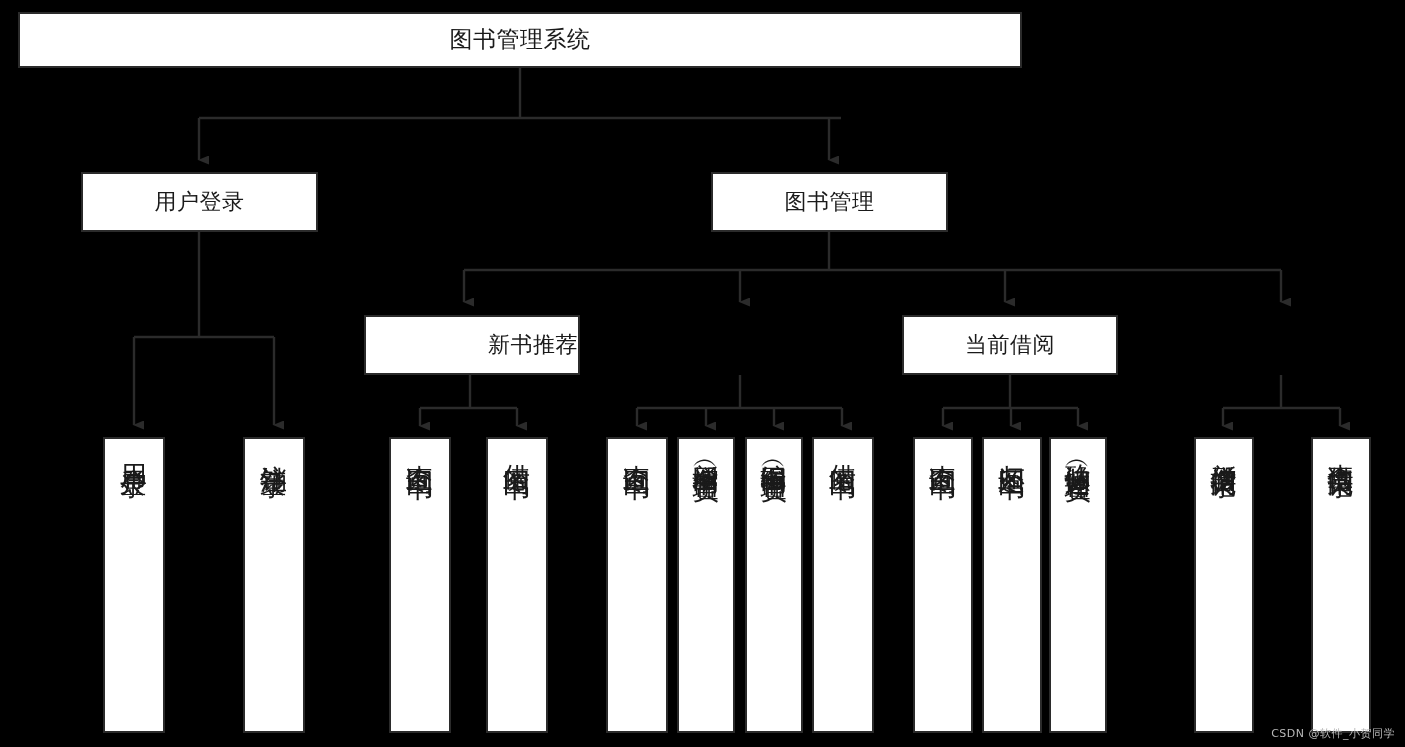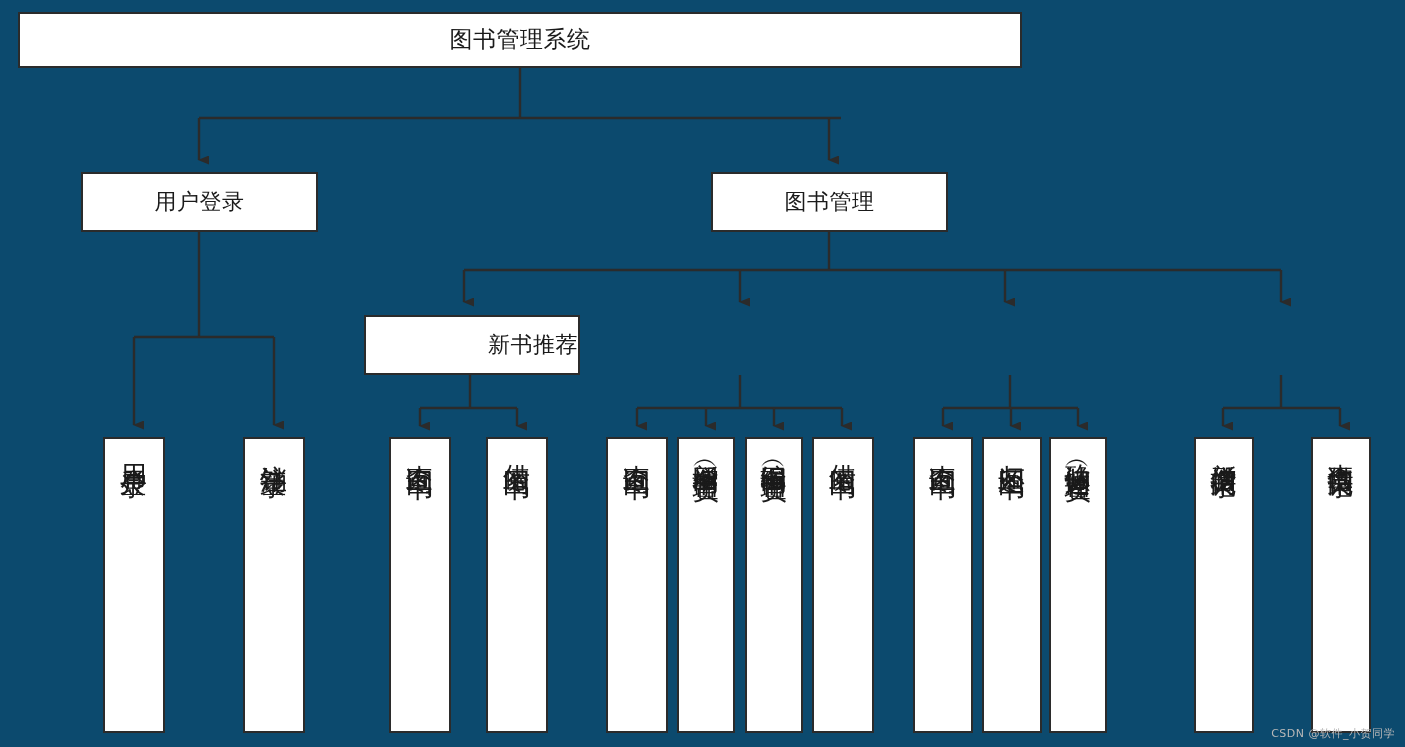--- a/index.html
+++ b/index.html
@@ -7,21 +7,21 @@
     padding: 0;
     background: #ffffff;
   }
   body {
     font-family: "DejaVu Sans", "Liberation Sans", sans-serif;
   }
   #canvas {
     position: relative;
     width: 1405px;
     height: 747px;
-    background: #0c4a6e;
+    background: #000000;
     overflow: hidden;
   }
   svg#wires {
     position: absolute;
     left: 0;
     top: 0;
     width: 1405px;
     height: 747px;
     pointer-events: none;
   }
@@ -137,20 +137,23 @@
   <div class="node horiz" style="left:81px; top:172px; width:237px; height:60px;">
     <span class="lbl">用户登录</span>
   </div>
   <div class="node horiz" style="left:711px; top:172px; width:237px; height:60px;">
     <span class="lbl">图书管理</span>
   </div>
 
   <div class="node horiz" style="left:364px; top:315px; width:216px; height:60px;justify-content:flex-end;">
     <span class="lbl">新书推荐</span>
   </div>
+  <div class="node horiz" style="left:902px; top:315px; width:216px; height:60px;">
+    <span class="lbl">当前借阅</span>
+  </div>
 
   <div class="node leaf" style="left:103px; top:437px; width:62px; height:296px;">
     <span class="lbl">用户登录</span>
   </div>
   <div class="node leaf" style="left:243px; top:437px; width:62px; height:296px;">
     <span class="lbl">注销登录</span>
   </div>
 
   <div class="node leaf" style="left:389px; top:437px; width:62px; height:296px;">
     <span class="lbl">查询图书</span>

